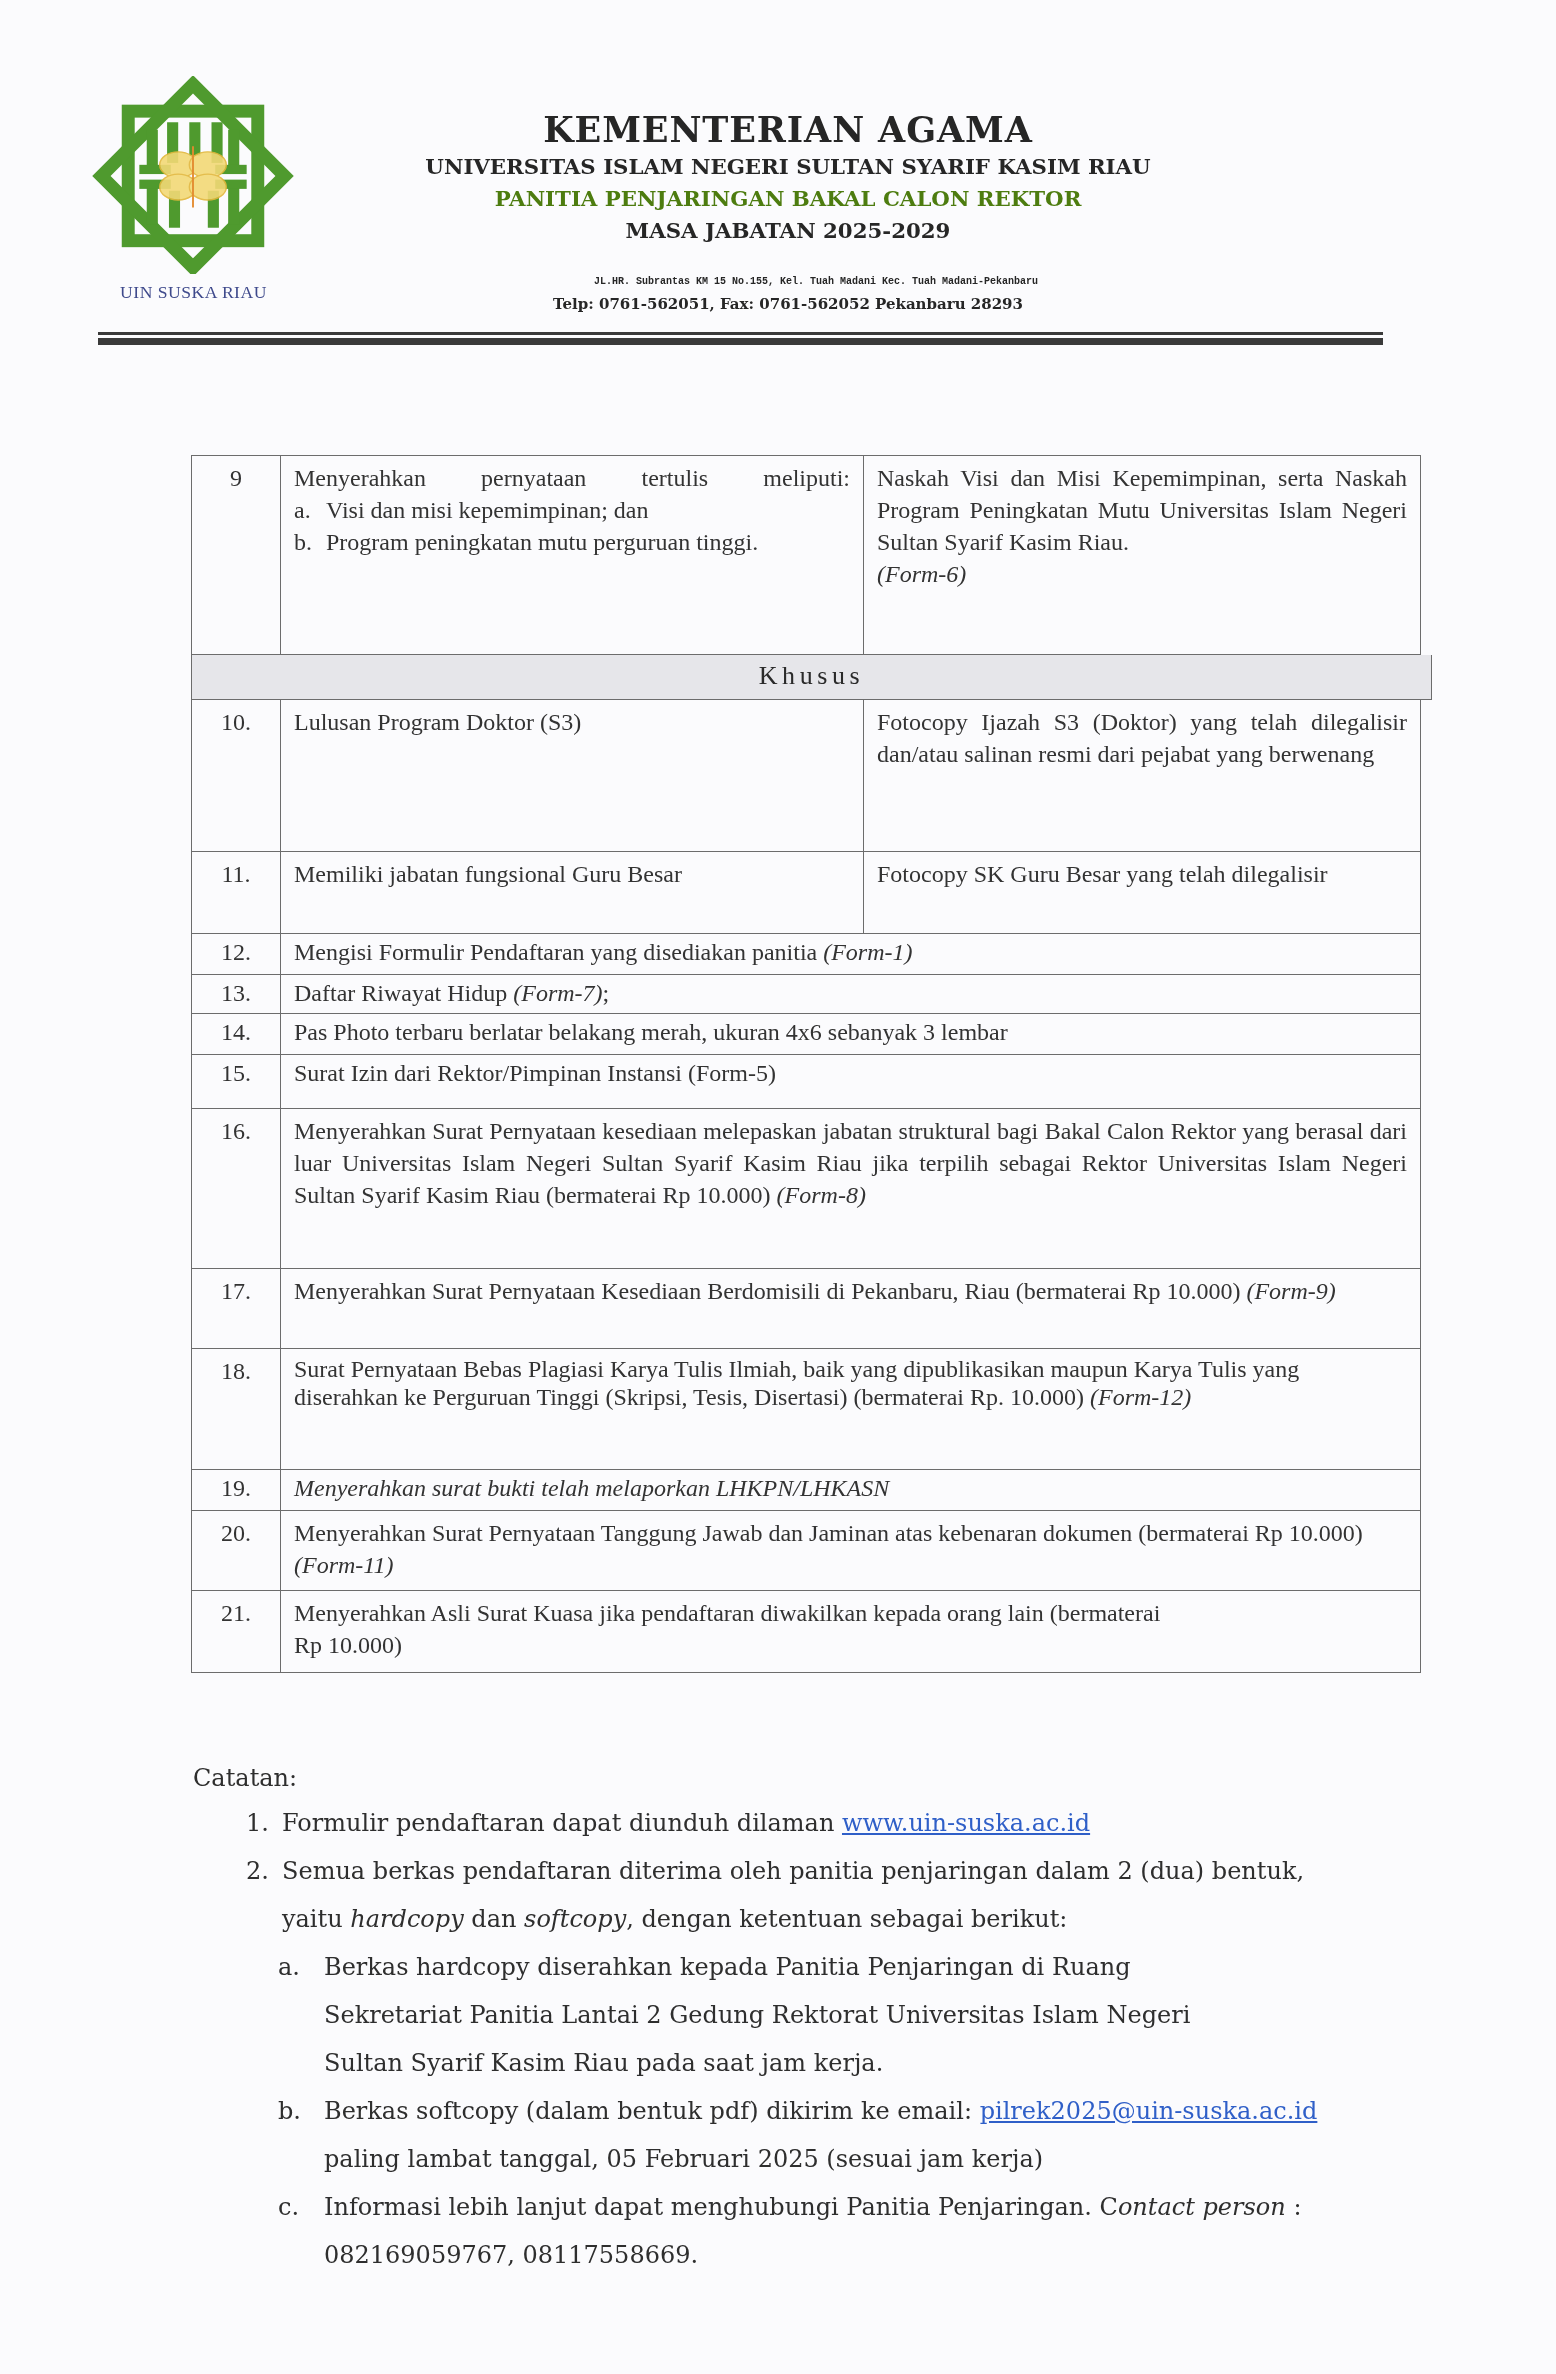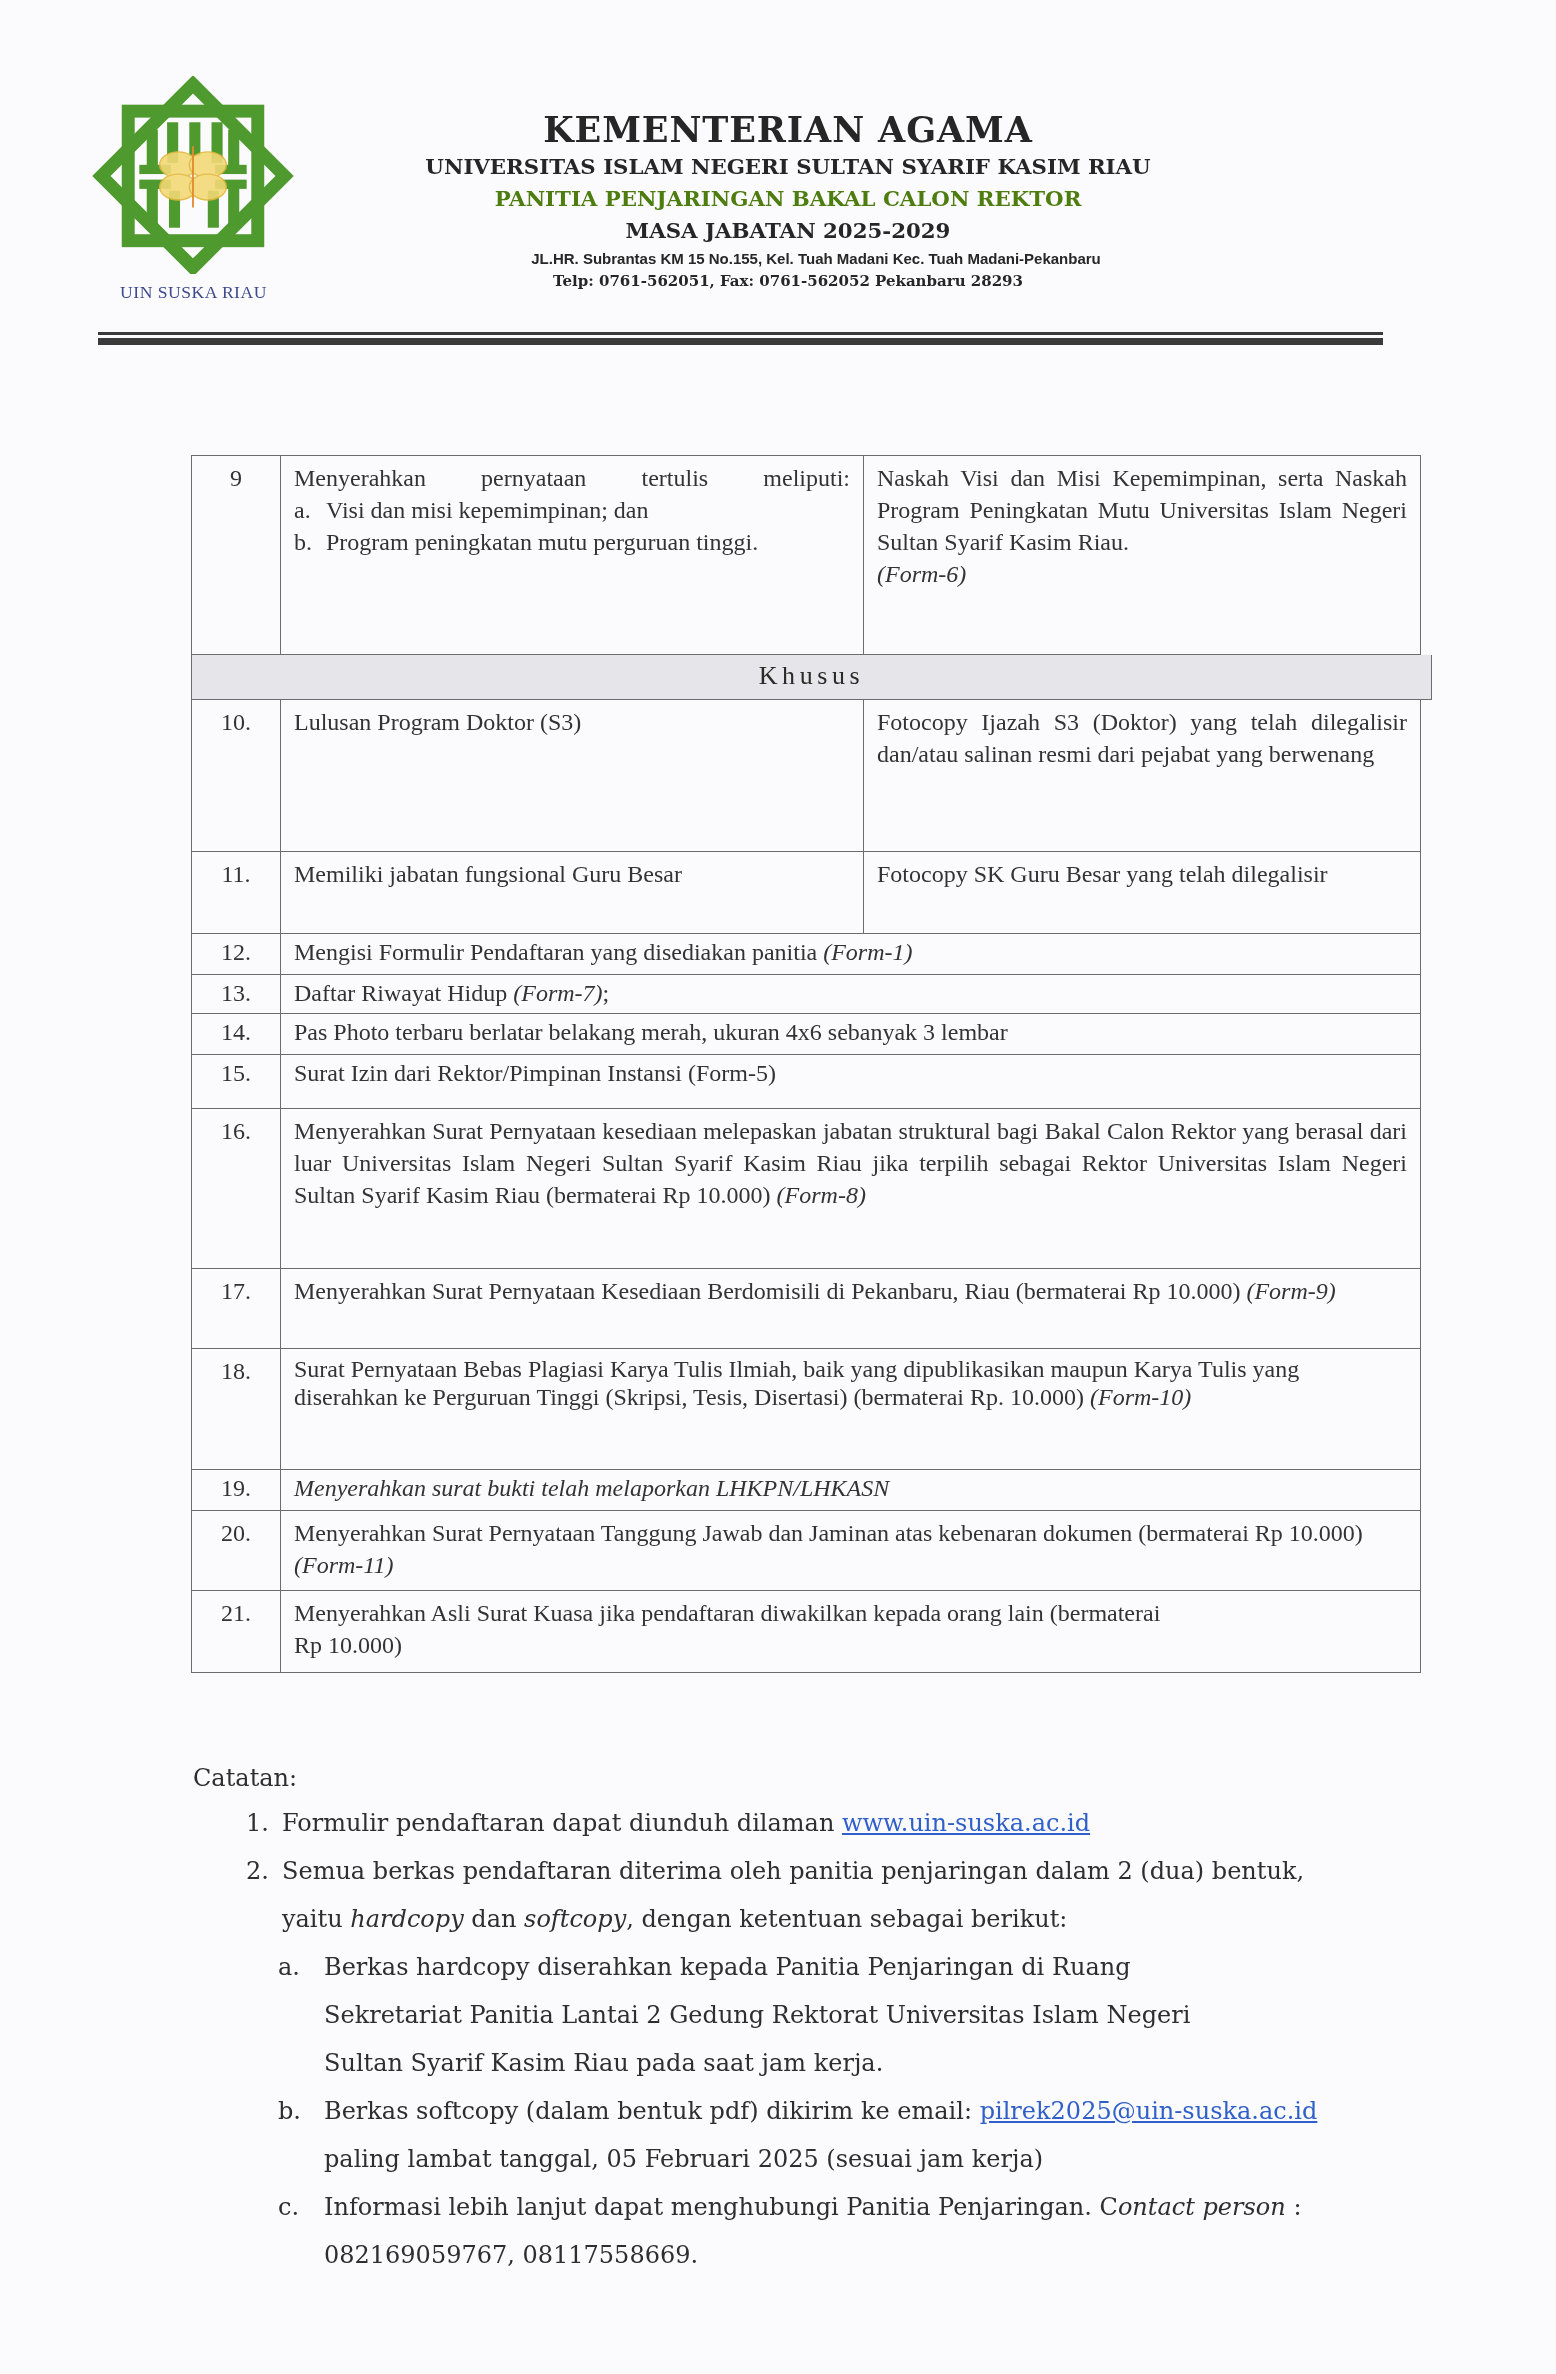--- a/index.html
+++ b/index.html
@@ -12,21 +12,21 @@
   .logo-wrap svg { position:absolute; left:7.4px; top:0; }
   .logo-caption {
     position:absolute; left:0; top:206px; width:223px; text-align:center;
     font-family:"Liberation Serif", serif; font-size:17.6px; color:#3f4a8c; letter-spacing:0.5px;
   }
   .head { position:absolute; left:315px; top:93px; width:946px; text-align:center; }
   .head .l1 { font-family:"DejaVu Serif", serif; font-weight:bold; font-size:35px; letter-spacing:0.9px; color:#262626; line-height:43px; margin-top:15px; }
   .head .l2 { font-family:"DejaVu Serif", serif; font-weight:bold; font-size:21.3px; color:#262626; line-height:32px; }
   .head .l3 { font-family:"DejaVu Serif", serif; font-weight:bold; font-size:21.3px; color:#4d7c0f; line-height:32px; }
   .head .l4 { font-family:"DejaVu Serif", serif; font-weight:bold; font-size:21.3px; color:#262626; line-height:32px; }
-  .head .l5 { font-family:Liberation Sans, sans-serif; font-weight:bold; font-size:15px; color:#262626; line-height:23px; padding-left:56px; }
+  .head .l5 { font-family:Liberation Mono, monospace; font-weight:bold; font-size:10px; color:#262626; line-height:23px; padding-left:56px;margin-top:23px; }
   .head .l6 { font-family:"DejaVu Serif", serif; font-weight:bold; font-size:15px; color:#262626; line-height:23px; }
   .rule { position:absolute; left:98px; width:1285px; background:#3a3a3a; }
   .rule.thin { top:332px; height:2.8px; }
   .rule.thick { top:338px; height:7.4px; }
 
   
   .tbl { position:absolute; left:191px; top:455px; width:1230px; }
   .row { display:flex; border-left:1.9px solid #6c6c6c; border-right:1.9px solid #6c6c6c; border-bottom:1.9px solid #6c6c6c; box-sizing:border-box; }
   .row.first { border-top:1.9px solid #6c6c6c; }
   .num { width:89px; flex:none; text-align:center; border-right:1.9px solid #6c6c6c; box-sizing:border-box; padding-top:5.6px; }
@@ -166,21 +166,21 @@
   </div>
   <div class="row" style="height:80px;">
     <div class="num cell">17.</div>
     <div class="wide cell" style="padding-right:83px;">
       <span>Menyerahkan Surat Pernyataan Kesediaan Berdomisili di Pekanbaru, Riau (bermaterai Rp 10.000) </span><em>(Form-9)</em>
     </div>
   </div>
   <div class="row" style="height:121px;">
     <div class="num cell">18.</div>
     <div class="wide cell" style="padding-right:83px;line-height:28px;">
-      <span>Surat Pernyataan Bebas Plagiasi Karya Tulis Ilmiah, baik yang dipublikasikan maupun Karya Tulis yang diserahkan ke Perguruan Tinggi (Skripsi, Tesis, Disertasi) (bermaterai Rp. 10.000) </span><em>(Form-10)</em>
+      <span>Surat Pernyataan Bebas Plagiasi Karya Tulis Ilmiah, baik yang dipublikasikan maupun Karya Tulis yang diserahkan ke Perguruan Tinggi (Skripsi, Tesis, Disertasi) (bermaterai Rp. 10.000) </span><em>(Form-12)</em>
     </div>
   </div>
   <div class="row" style="height:41px;">
     <div class="num cell" style="padding-top:1.9px;">19.</div>
     <div class="wide cell" style="padding-top:1.9px;font-style:italic;">Menyerahkan surat bukti telah melaporkan LHKPN/LHKASN</div>
   </div>
   <div class="row" style="height:80px;">
     <div class="num cell">20.</div>
     <div class="wide cell">
       <span>Menyerahkan Surat Pernyataan Tanggung Jawab dan Jaminan atas kebenaran dokumen (bermaterai Rp 10.000) </span><em>(Form-11)</em>

